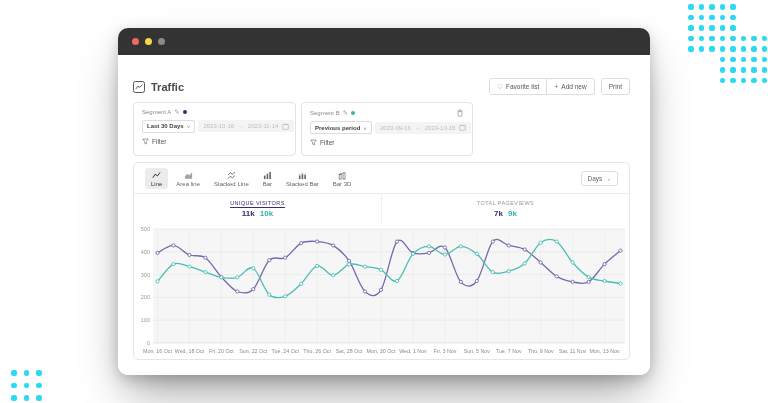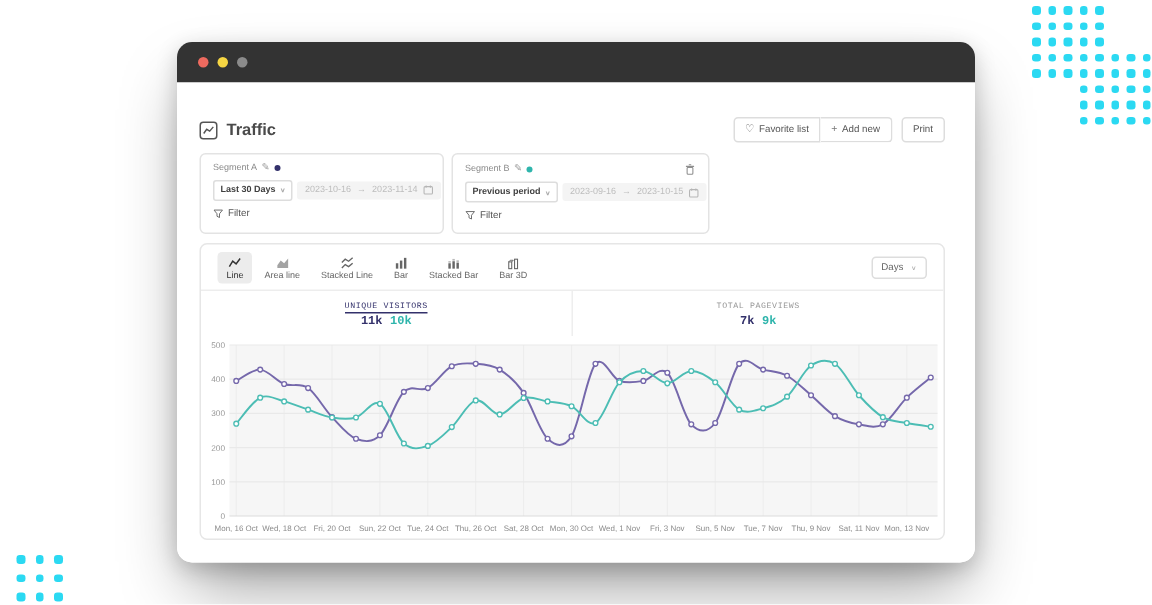--- a/index.html
+++ b/index.html
@@ -48,21 +48,21 @@
   .panel{margin-top:6px;border:1px solid #e6e6e6;border-radius:5px;height:198px;background:#fff;}
   .tabs-row{display:flex;align-items:center;padding:5px 11px 4px 11px;border-bottom:1px solid #ededed;}
   .tabs{display:flex;gap:2px;}
   .tab{display:flex;flex-direction:column;align-items:center;gap:1px;padding:3px 6px 2px 6px;border-radius:3px;color:#666;cursor:pointer;}
   .tab.active{background:#ececec;color:#333;}
   .tab-label{font-size:6px;}
   .interval{margin-left:auto;border:1px solid #ddd;border-radius:3px;padding:3px 6px;font-size:6.5px;color:#666;display:flex;align-items:center;gap:5px;cursor:pointer;}
 
   
   .stats{display:flex;}
-  .stat{flex:1;text-align:center;padding:6px 0 5px 0;font-family:Liberation Mono, monospace;}
+  .stat{flex:1;text-align:center;padding:6px 0 5px 0;}
   .stat + .stat{border-left:1px solid #eee;}
   .stat-label{font-size:5.5px;letter-spacing:.4px;color:#979797;}
   .stat.sel .stat-label{color:#33316b;}
   .stat.sel .stat-label span{border-bottom:1px solid #33316b;padding-bottom:1px;}
   .stat-vals{margin-top:3px;font-size:8px;font-weight:bold;}
   .va{margin-right:5px;}
 
   
   .chart-wrap{padding:2px 1px 0 1px;}
   svg{display:block;}

